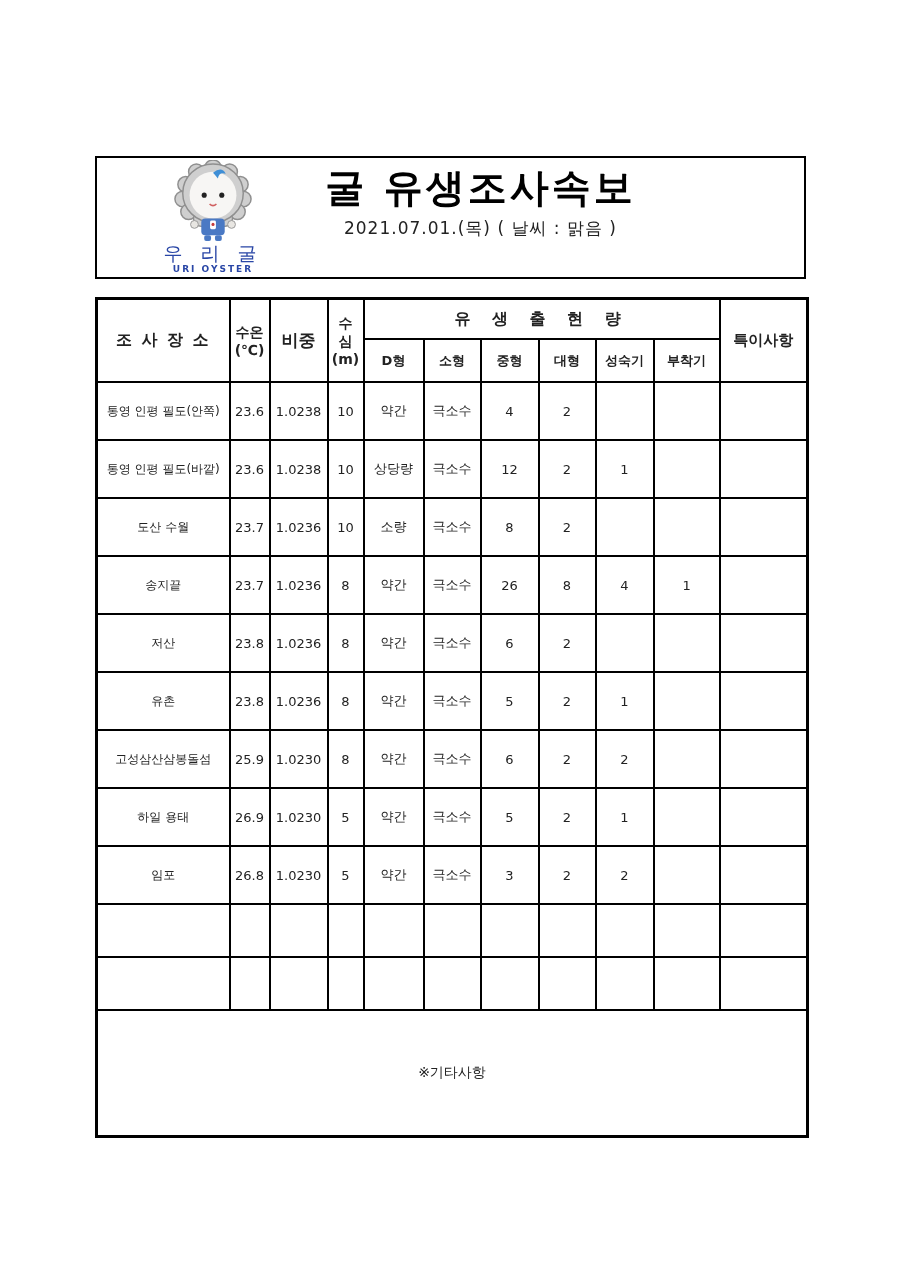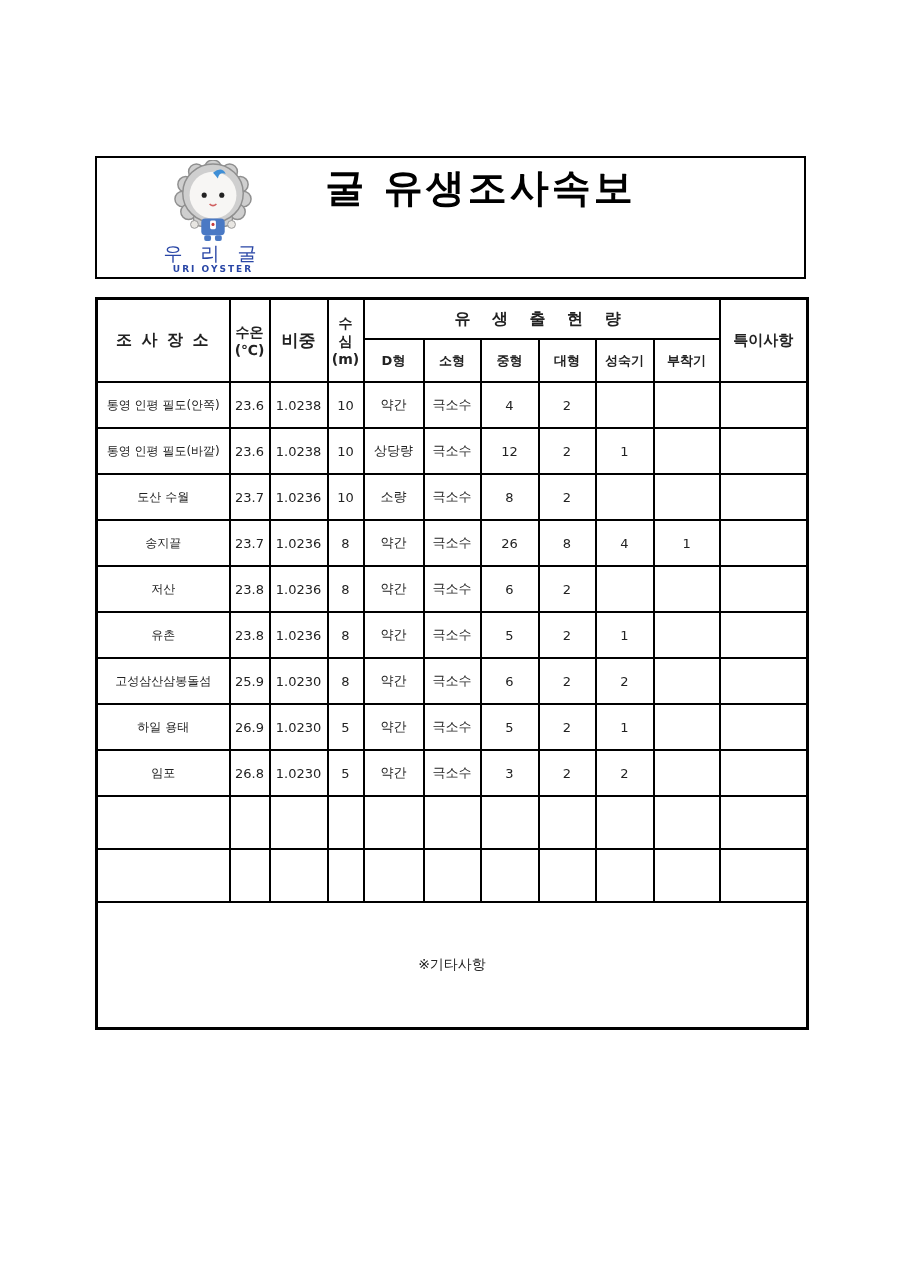--- a/index.html
+++ b/index.html
@@ -30,21 +30,21 @@
   table.report th, table.report td{
     border:2px solid #000;padding:0;text-align:center;vertical-align:middle;
     overflow:hidden;color:#222;
   }
   th.h-place{font-size:16px;font-weight:bold;letter-spacing:2px;}
   th.h-temp,th.h-depth{font-size:14px;font-weight:bold;white-space:pre-line;line-height:18px;}
   th.h-grav{font-size:17px;font-weight:bold;}
   th.h-larvae{font-size:16px;font-weight:bold;letter-spacing:8px;height:38px;}
   th.h-sub{font-size:13px;font-weight:bold;height:41px;border-radius:7px;}
   th.h-note{font-size:15px;font-weight:bold;}
-  tr.data-row{height:46px;}
+  tr.data-row{height:58px;}
   tr.empty-row{height:53px;}
   td.c-place{text-align:right;padding-right:5px;font-size:12px;}
   td.c-num,td.c-txt{font-size:13px;}
   td.etc-cell{
     height:124px;vertical-align:top;text-align:left;padding:3px 6px;font-size:14px;margin-top:36px;
   }
   
   .footer{
     position:absolute;left:0;top:1056px;width:100%;text-align:center;
     font-size:18px;font-weight:bold;letter-spacing:2px;color:#222;
@@ -83,20 +83,21 @@
         <rect x="42" y="62" width="6" height="9" rx="1.5" fill="#ffffff"></rect>
         <circle cx="45" cy="66" r="1.6" fill="#c43b3b"></circle>
         <rect x="36" y="77" width="7" height="6" rx="2" fill="#4a79c4"></rect>
         <rect x="47" y="77" width="7" height="6" rx="2" fill="#4a79c4"></rect>
       </svg>
       <div class="logo-ko">우 리 굴</div>
       <div class="logo-en">URI OYSTER</div>
     </div>
     <div class="header-text">
       <div class="title">굴 유생조사속보</div>
+      <div class="date-line">2021.07.01.(목) ( 날씨 : 맑음 )</div>
     </div>
   </div>
 
   <table class="report">
     <colgroup>
       <col style="width:133px">
         <col style="width:40px">
         <col style="width:58px">
         <col style="width:36px">
       <col style="width:60px">

